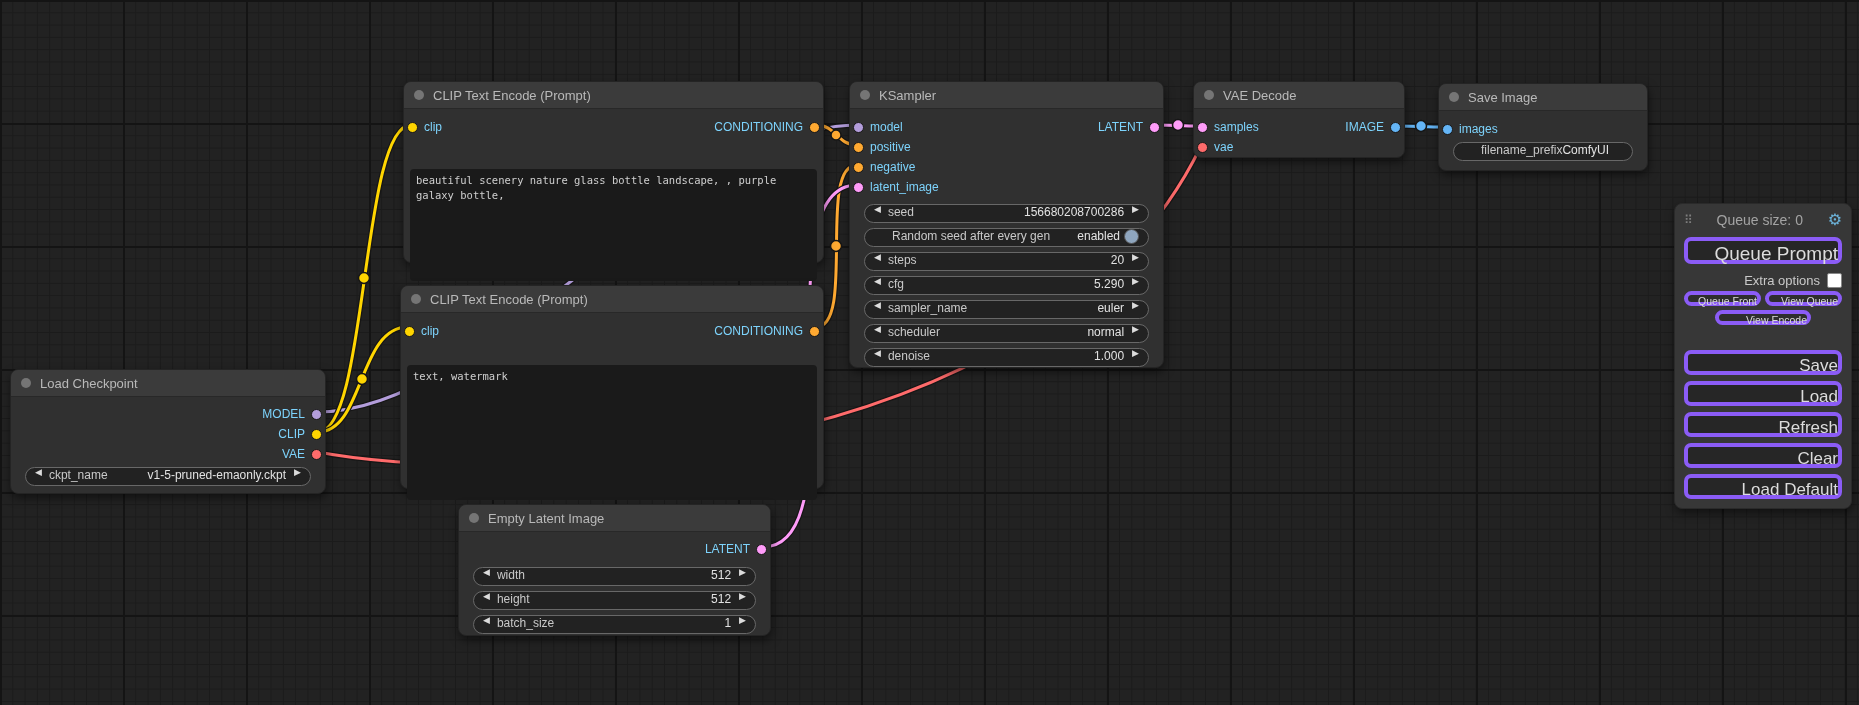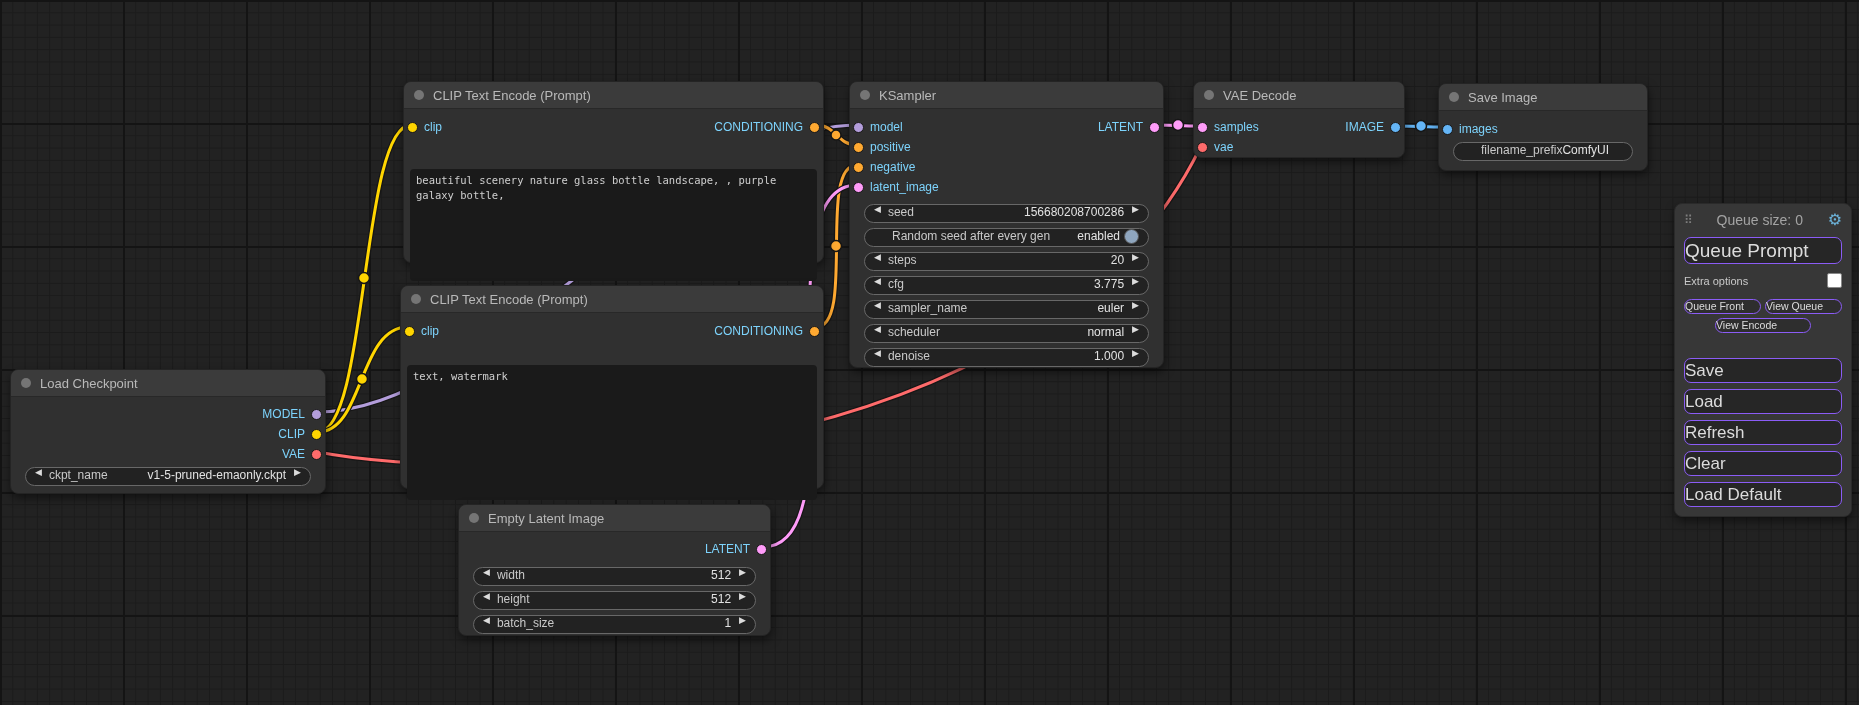--- a/index.html
+++ b/index.html
@@ -54,26 +54,26 @@
     font-family:"DejaVu Sans Mono",monospace;font-size:10.5px;line-height:1.45;
     color:#cfcfcf;padding:4px 6px;white-space:pre-wrap;word-break:break-word;box-sizing:border-box;}
 
   .panel{position:absolute;z-index:3;left:1674px;top:203px;width:178px;
     background:#373737;border:1px solid #2a2a2a;border-radius:8px;
     box-shadow:1px 4px 10px rgba(0,0,0,.5);padding:7px 9px 9px;box-sizing:border-box;color:#cfcfcf;}
   .phead{display:flex;align-items:center;height:18px;}
   .drag{color:#7d7d7d;font-size:12px;letter-spacing:-1px;}
   .qsize{flex:1;text-align:center;font-size:14px;color:#a3a3a3;}
   .gear{color:#6CB2D8;font-size:16px;line-height:1;}
-  .btn{display:block;width:100%;background:#262626;border:1px solid #8b5cf6;border-radius:7px;
-    color:#dcdcdc;text-align:left;box-sizing:border-box;cursor:pointer;}
+  .btn{display:block;width:100%;background:#262626;border:4px solid #8b5cf6;border-radius:7px;
+    color:#dcdcdc;text-align:right;box-sizing:border-box;cursor:pointer;}
   .btn-queue{margin-top:8px;height:27px;font-size:19px;line-height:25px;}
-  .extra{display:flex;align-items:center;justify-content:space-between;gap:1px;margin-top:9px;font-size:11px;color:#c9c9c9;}
+  .extra{display:flex;align-items:center;justify-content:flex-end;gap:7px;margin-top:9px;font-size:13px;color:#c9c9c9;}
   .chk{width:13px;height:13px;background:#fff;border-radius:2px;border:1px solid #888;}
-  .minirow{display:flex;gap:4px;margin-top:11px;}
+  .minirow{display:flex;gap:4px;margin-top:3px;}
   .btn-mini{flex:1;height:15px;font-size:10.5px;line-height:13px;border-radius:9px;background:#2e2e2e;}
   .vh{width:96px;margin:4px auto 0;}
   .btn-big{height:25px;font-size:17px;line-height:23px;margin-top:6px;}
   .btn-first{margin-top:25px;}
 </style>
 </head>
 <body>
 
 <div id="canvas">
 
@@ -254,21 +254,21 @@
       </div>
       <div class="widget">
         <span class="arr">◀</span>
         <span class="wl">steps</span>
         <span class="wv">20</span>
         <span class="arr">▶</span>
       </div>
       <div class="widget">
         <span class="arr">◀</span>
         <span class="wl">cfg</span>
-        <span class="wv">3.775</span>
+        <span class="wv">5.290</span>
         <span class="arr">▶</span>
       </div>
       <div class="widget">
         <span class="arr">◀</span>
         <span class="wl">sampler_name</span>
         <span class="wv">euler</span>
         <span class="arr">▶</span>
       </div>
       <div class="widget">
         <span class="arr">◀</span>

